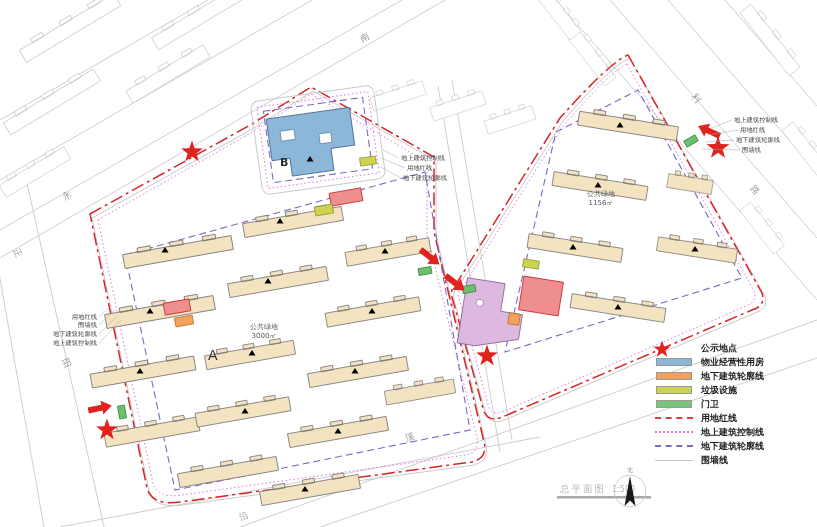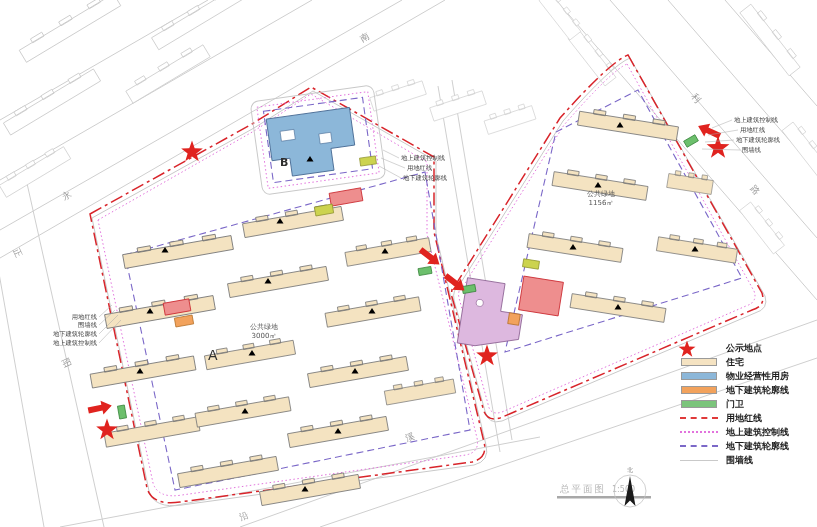--- a/index.html
+++ b/index.html
@@ -20,21 +20,21 @@
   .star{fill:#e0231f;}
   .arrow{fill:#e0231f;}
   .gate{fill:#6cbf6c;stroke:#2e7d32;stroke-width:.7;}
   .garb{fill:#ccd34f;stroke:#8a8f2a;stroke-width:.7;}
   .pwr{fill:#ee8e8e;stroke:#c9252b;stroke-width:.8;}
   .exp{fill:#f2a25c;stroke:#b06a1e;stroke-width:.7;}
   .ppl{fill:#ddb8df;stroke:#8a5f91;stroke-width:.8;}
   .blu{fill:#8cb7d9;stroke:#4a6d96;stroke-width:.9;}
   .glabel{font-size:7px;fill:#555;}
   
-  .legend{position:absolute;left:676px;top:341px;width:141px;}
+  .legend{position:absolute;left:651px;top:341px;width:141px;}
   .lg-row{display:flex;align-items:center;height:14px;}
   .lg-sym{width:46px;display:flex;justify-content:center;align-items:center;flex:none;}
   .lg-label{font-size:9px;color:#1d1d1d;margin-left:4px;white-space:nowrap;font-weight:600;}
   .lg-label.small{font-size:7px;}
   .sw{width:36px;height:8px;border:1px solid #9a9a9a;box-sizing:border-box;}
   .sw-res{background:#f5e3c2;} .sw-com{background:#8cb7d9;} .sw-exp{background:#f2a25c;}
   .sw-pwr{background:#ef8e8e;} .sw-grb{background:#cbd355;} .sw-gat{background:#7bc47b;}
   .sw-ppl{background:#ddb8df;}
   .ln{width:38px;height:0;}
   .ln-red{border-top:2.5px dashed #e03a3a;}
@@ -281,35 +281,35 @@
   <div class="lg-row">
     <span class="lg-sym">
       <svg width="22" height="16">
             <path d="M11,1 L13.1,7.1 L19.5,7.2 L14.4,11.1 L16.3,17.3 L11,13.4 L5.7,17.3 L7.6,11.1 L2.5,7.2 L8.9,7.1 Z" fill="#e0231f" transform="translate(0,-1.5)"></path>
           </svg>
     </span>
     <span class="lg-label">公示地点</span>
   </div>
   <div class="lg-row">
     <span class="lg-sym">
-          <span class="sw sw-res"></span>
-        </span>
-    <span class="lg-label">住宅</span>
-  </div>
-  <div class="lg-row">
-    <span class="lg-sym">
           <span class="sw sw-com"></span>
         </span>
     <span class="lg-label">物业经营性用房</span>
   </div>
   <div class="lg-row">
     <span class="lg-sym">
           <span class="sw sw-exp"></span>
         </span>
     <span class="lg-label">地下建筑轮廓线</span>
+  </div>
+  <div class="lg-row">
+    <span class="lg-sym">
+          <span class="sw sw-grb"></span>
+        </span>
+    <span class="lg-label">垃圾设施</span>
   </div>
   <div class="lg-row">
     <span class="lg-sym">
           <span class="sw sw-gat"></span>
         </span>
     <span class="lg-label">门卫</span>
   </div>
   <div class="lg-row">
     <span class="lg-sym">
           <span class="ln ln-red"></span>

